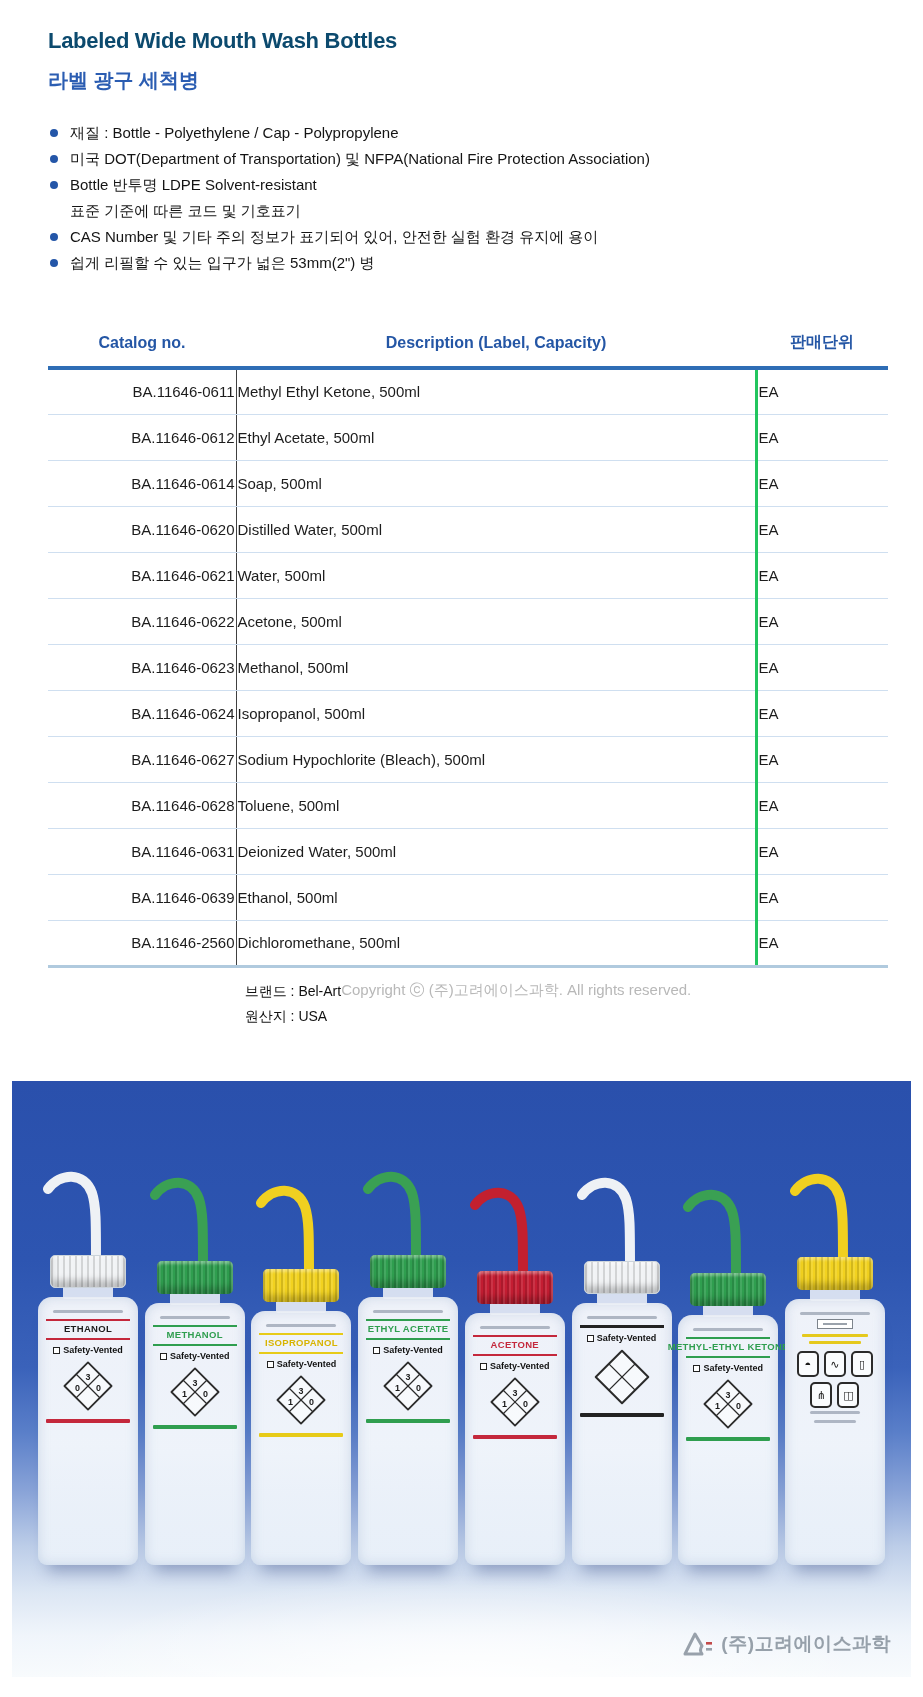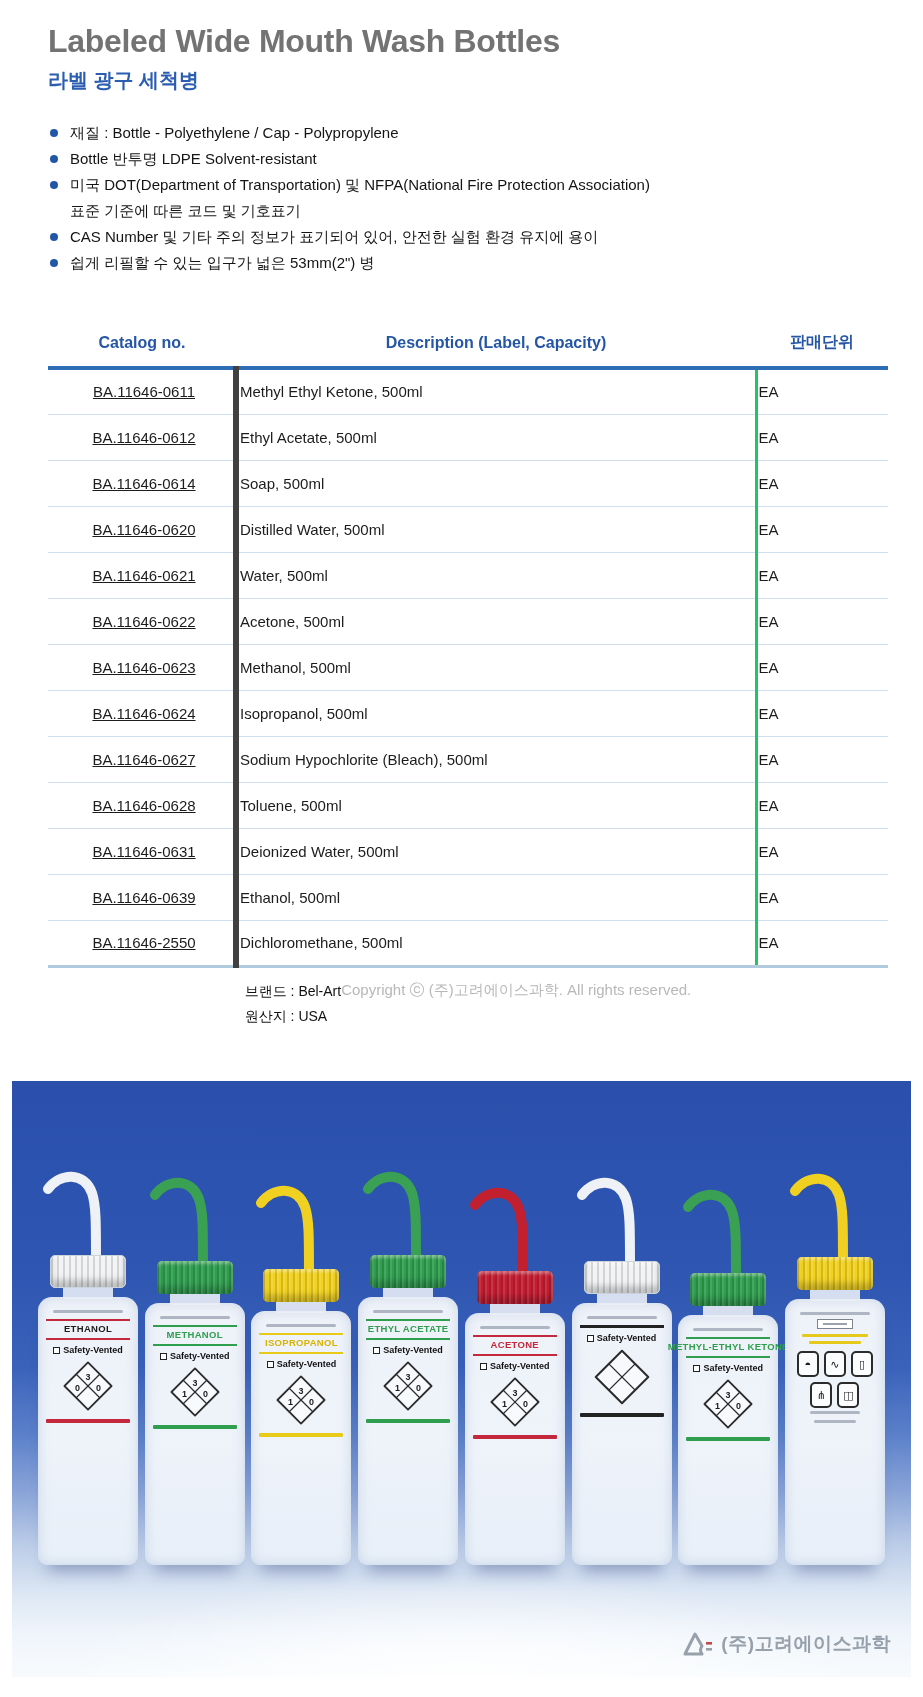--- a/index.html
+++ b/index.html
@@ -5,36 +5,36 @@
   * { box-sizing: border-box; }
   html,body { margin:0; padding:0; }
   body {
     width:923px; height:1697px; position:relative; overflow:hidden;
     background:#ffffff;
     font-family:"Liberation Sans","DejaVu Sans",sans-serif;
   }
   .content { padding:24px 35px 0 48px; }
 
   
-  .page-title { font-size:32px; font-weight:bold; color:#737373; letter-spacing:-0.3px; line-height:34px; }
+  .page-title { font-size:22px; font-weight:bold; color:#0c4a6e; letter-spacing:-0.3px; line-height:34px; }
   .page-subtitle { font-size:20px; font-weight:bold; color:#2b5db2; margin-top:9px; }
 
   
   .features { margin-top:26px; }
   .feature { display:flex; align-items:flex-start; font-size:15px; color:#141414; line-height:26px; }
   .feature .dot { width:8px; height:8px; border-radius:50%; background:#2456a8; margin:9px 12px 0 2px; flex:none; }
   .feature.no-bullet { padding-left:22px; }
 
   
   .table-wrap { margin-top:50px; }
   table { width:840px; border-collapse:collapse; table-layout:fixed; }
   col.c1 { width:188px; } col.c2 { width:520px; } col.c3 { width:132px; }
   thead th { color:#2456a5; font-size:16px; font-weight:bold; padding:6px 4px 13px; border-bottom:4px solid #2e6db5; text-align:center; }
   tbody td { font-size:15px; color:#1c1c1c; height:46px; text-align:left; border-bottom:1px solid #cfdff0; background:#fff; }
-  tbody td:first-child { text-align:center; padding-left:8px; border-right:6px solid #404040;text-decoration:underline; }
+  tbody td:first-child { text-align:right; padding-left:8px; border-right:1px solid #404040; }
   tbody td:last-child  { border-left:3px solid #22c55e; }
   tbody tr:last-child td { border-bottom:3px solid #b0cade; }
 
   
   .meta-row { width:840px; display:flex; justify-content:center; align-items:flex-start; margin-top:11px; }
   .meta-left div { font-size:14px; color:#111; line-height:25px; }
   .copyright { font-size:15px; color:#b8b8b8; margin-top:2px; }
 
   
   .photo {
@@ -86,25 +86,25 @@
   <div class="page-title">Labeled Wide Mouth Wash Bottles</div>
   <div class="page-subtitle">라벨 광구 세척병</div>
 
   <div class="features">
       <div class="feature">
         <span class="dot"></span>
         <span>재질 : Bottle - Polyethylene / Cap - Polypropylene</span>
       </div>
       <div class="feature">
         <span class="dot"></span>
-        <span>Bottle 반투명 LDPE Solvent-resistant</span>
+        <span>미국 DOT(Department of Transportation) 및 NFPA(National Fire Protection Association)</span>
       </div>
       <div class="feature">
         <span class="dot"></span>
-        <span>미국 DOT(Department of Transportation) 및 NFPA(National Fire Protection Association)</span>
+        <span>Bottle 반투명 LDPE Solvent-resistant</span>
       </div>
       <div class="feature no-bullet">
         <span>표준 기준에 따른 코드 및 기호표기</span>
       </div>
       <div class="feature">
         <span class="dot"></span>
         <span>CAS Number 및 기타 주의 정보가 표기되어 있어, 안전한 실험 환경 유지에 용이</span>
       </div>
       <div class="feature">
         <span class="dot"></span>
@@ -181,21 +181,21 @@
             <td>BA.11646-0631</td>
             <td>Deionized Water, 500ml</td>
             <td>EA</td>
           </tr>
           <tr>
             <td>BA.11646-0639</td>
             <td>Ethanol, 500ml</td>
             <td>EA</td>
           </tr>
           <tr>
-            <td>BA.11646-2550</td>
+            <td>BA.11646-2560</td>
             <td>Dichloromethane, 500ml</td>
             <td>EA</td>
           </tr>
         </tbody>
     </table>
   </div>
 
   <div class="meta-row">
     <div class="meta-left">
       <div>브랜드 : Bel-Art</div>

